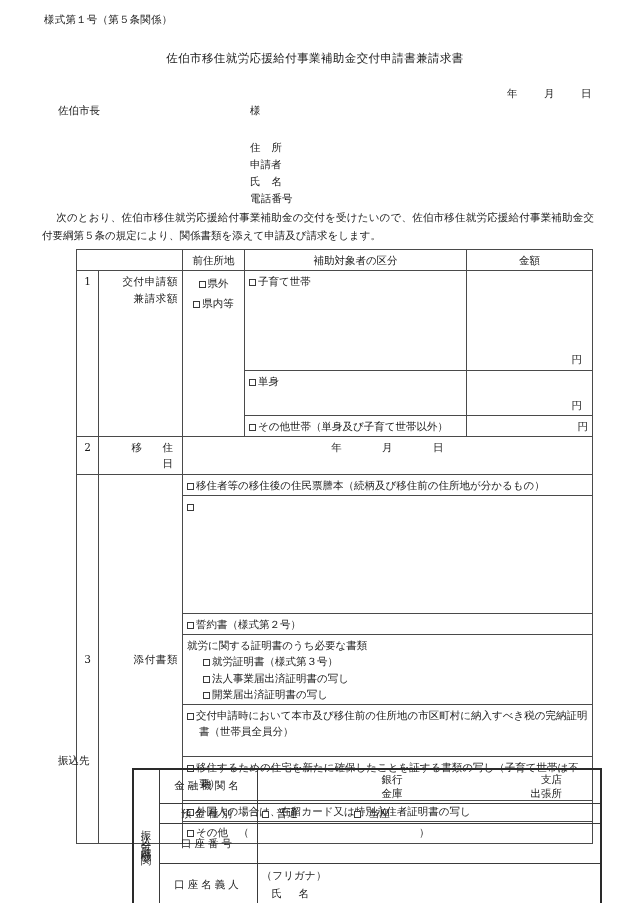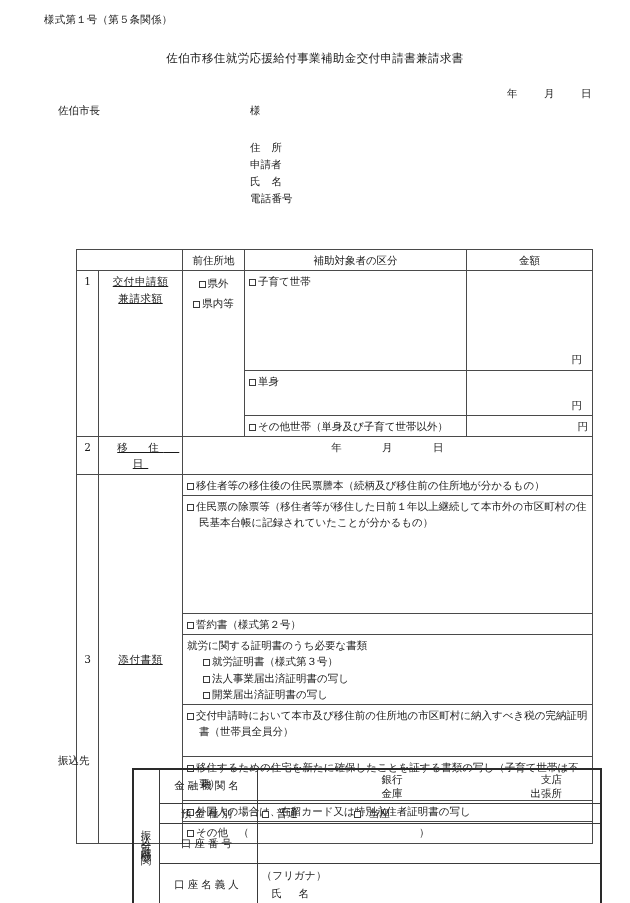--- a/index.html
+++ b/index.html
@@ -121,23 +121,22 @@
   .c-num     { width: 22px;  text-align: center; }
   .c-label   { width: 84px; }
   .c-prev    { width: 62px; }
   .c-kubun   { width: 222px; }
   .c-amount  { width: 126px; }
 
   .vmid { vertical-align: middle; text-align: center; }
   .tc { text-align: center; }
 
   .cell-sec-label {
-    text-align: center;
+    text-align: right;
     letter-spacing: 0.6px;
-    text-decoration: underline;
   }
   .sec1-label {
     padding-left: 6px;
     line-height: 1.85;
   }
   .spaced {
     letter-spacing: 5px;
   }
 
   .cb {
@@ -261,20 +260,21 @@
     <div class="applicant-row">
       <span class="applicant-lead">申請者</span>
       <span class="applicant-field">氏　名</span>
     </div>
     <div class="applicant-row">
       <span class="applicant-lead"></span>
       <span class="applicant-field">電話番号</span>
     </div>
   </div>
 
+  <div class="body-para"><span class="indent"></span><span>次のとおり、佐伯市移住就労応援給付事業補助金の交付を受けたいので、佐伯市移住就労応援給付事業補助金交付要綱第５条の規定により、関係書類を添えて申請及び請求をします。</span></div>
 
   <table class="main-table">
     <colgroup>
       <col class="c-num">
         <col class="c-label">
         <col class="c-prev">
         <col class="c-kubun">
         <col class="c-amount">
     </colgroup>
     <tbody>
@@ -328,21 +328,21 @@
 
       <tr>
         <td class="c-num tc" rowspan="8" style="vertical-align:middle">3</td>
         <td class="cell-sec-label sec1-label" rowspan="8" style="vertical-align:middle">添付書類</td>
         <td class="doc-item" colspan="3">
           <div class="hang"><span class="cb"></span><span>移住者等の移住後の住民票謄本（続柄及び移住前の住所地が分かるもの）</span></div>
         </td>
       </tr>
       <tr>
         <td class="doc-item" colspan="3" style="height:118px;vertical-align:top">
-          <div class="hang"><span class="cb"></span><span>住民票の除票等（移住者等が移住した日前１年以上継続して本市外の市区町村の住民基本台帳に記録されていたことが分かるもの）</span></div>
+          <div class="hang"><span class="cb"></span></div>
         </td>
       </tr>
       <tr>
         <td class="doc-item" colspan="3">
           <div class="hang"><span class="cb"></span><span>誓約書（様式第２号）</span></div>
         </td>
       </tr>
       <tr>
         <td class="doc-item" colspan="3">
           <div>就労に関する証明書のうち必要な書類</div>

